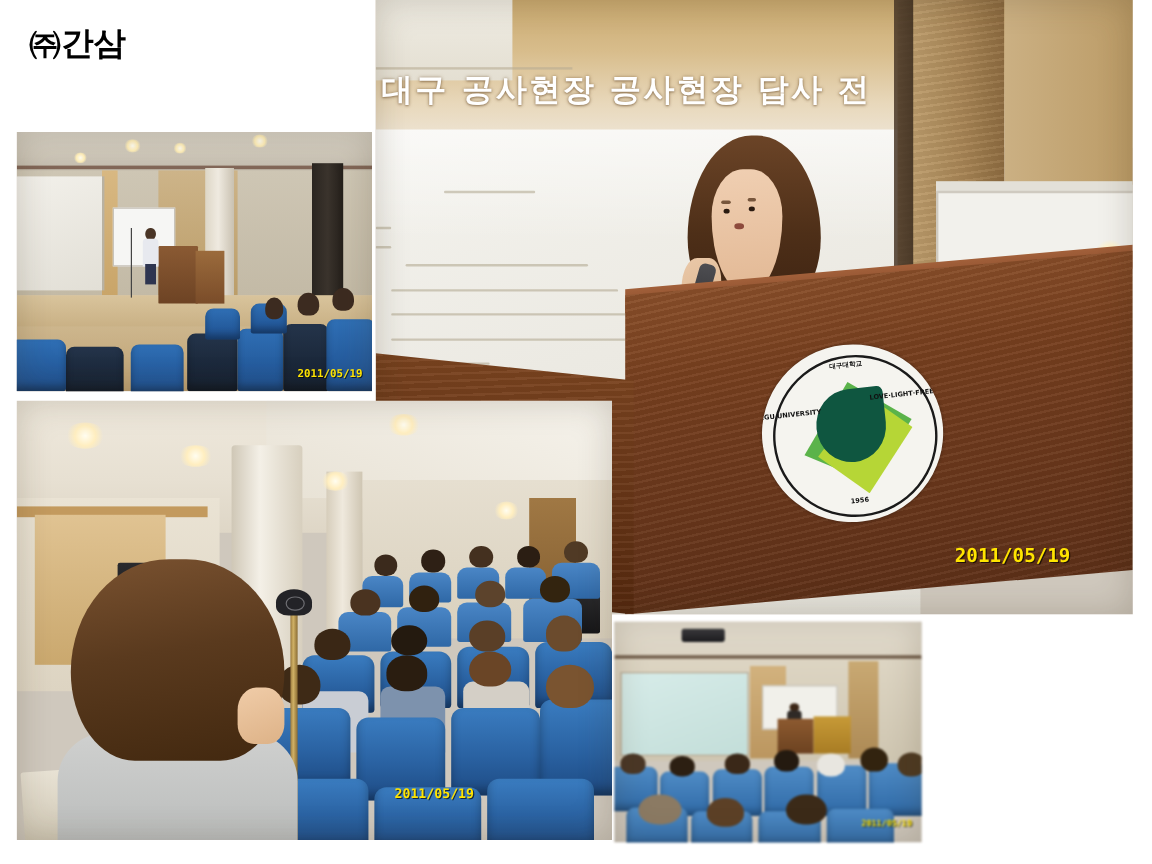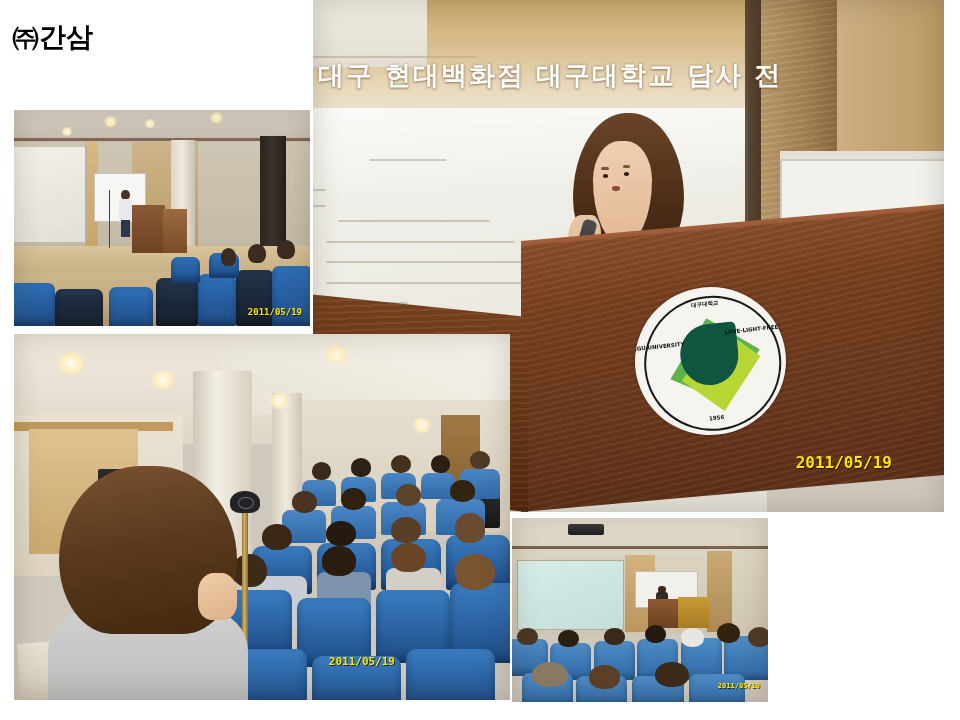--- a/index.html
+++ b/index.html
@@ -6,21 +6,21 @@
   html,body{margin:0;padding:0;}
   body{
     width:960px;height:720px;
     background:#ffffff;
     font-family:"DejaVu Sans","Liberation Sans",sans-serif;
     overflow:hidden;position:relative;
   }
   .stage{position:absolute;left:0;top:0;width:960px;height:720px;background:#fff;}
 
   
-  .title-block{position:absolute;left:12px;top:22px;width:300px;z-index:40;}
+  .title-block{position:absolute;left:24px;top:22px;width:300px;z-index:40;}
   .title-line{
     color:#000;font-weight:bold;white-space:nowrap;
     font-family:"DejaVu Sans","Liberation Sans",sans-serif;
   }
   .title-l1{font-size:27px;line-height:30px;letter-spacing:0px;}
   .title-l2{font-size:27px;line-height:32px;letter-spacing:2px;margin-top:4px;}
 
   
   .title-overlay{
     position:absolute;left:318px;top:60px;z-index:41;
@@ -360,21 +360,21 @@
           <span class="em-ch" style="transform:translate(-50%,-50%) rotate(-70deg) translateY(-58px) rotate(70deg);">DAEGU UNIVERSITY</span>
           <span class="em-ch" style="transform:translate(-50%,-50%) translateY(57px);">1956</span>
           <span class="em-ch" style="transform:translate(-50%,-50%) rotate(62deg) translateY(-58px) rotate(-62deg);">LOVE·LIGHT·FREEDOM</span>
         </div>
       </div>
       <div class="vig"></div>
     </div>
     <div class="stamp" style="right:52px;bottom:40px;font-size:16px;">2011/05/19</div>
   </div>
 
-  <div class="title-overlay">대구 현대백화점 대구대학교 답사 전</div>
+  <div class="title-overlay">대구 공사현장 공사현장 답사 전</div>
 
   <div class="photo soft" id="photo-bl">
     <div class="ph-inner">
       <div class="bl-ceil"></div>
       <div class="bl-ceil2"></div>
       <div class="bl-wallL"></div>
       <div class="bl-woodTrim"></div>
       <div class="bl-woodL"></div>
       <div class="bl-backwall"></div>
       <div class="bl-door"></div>

